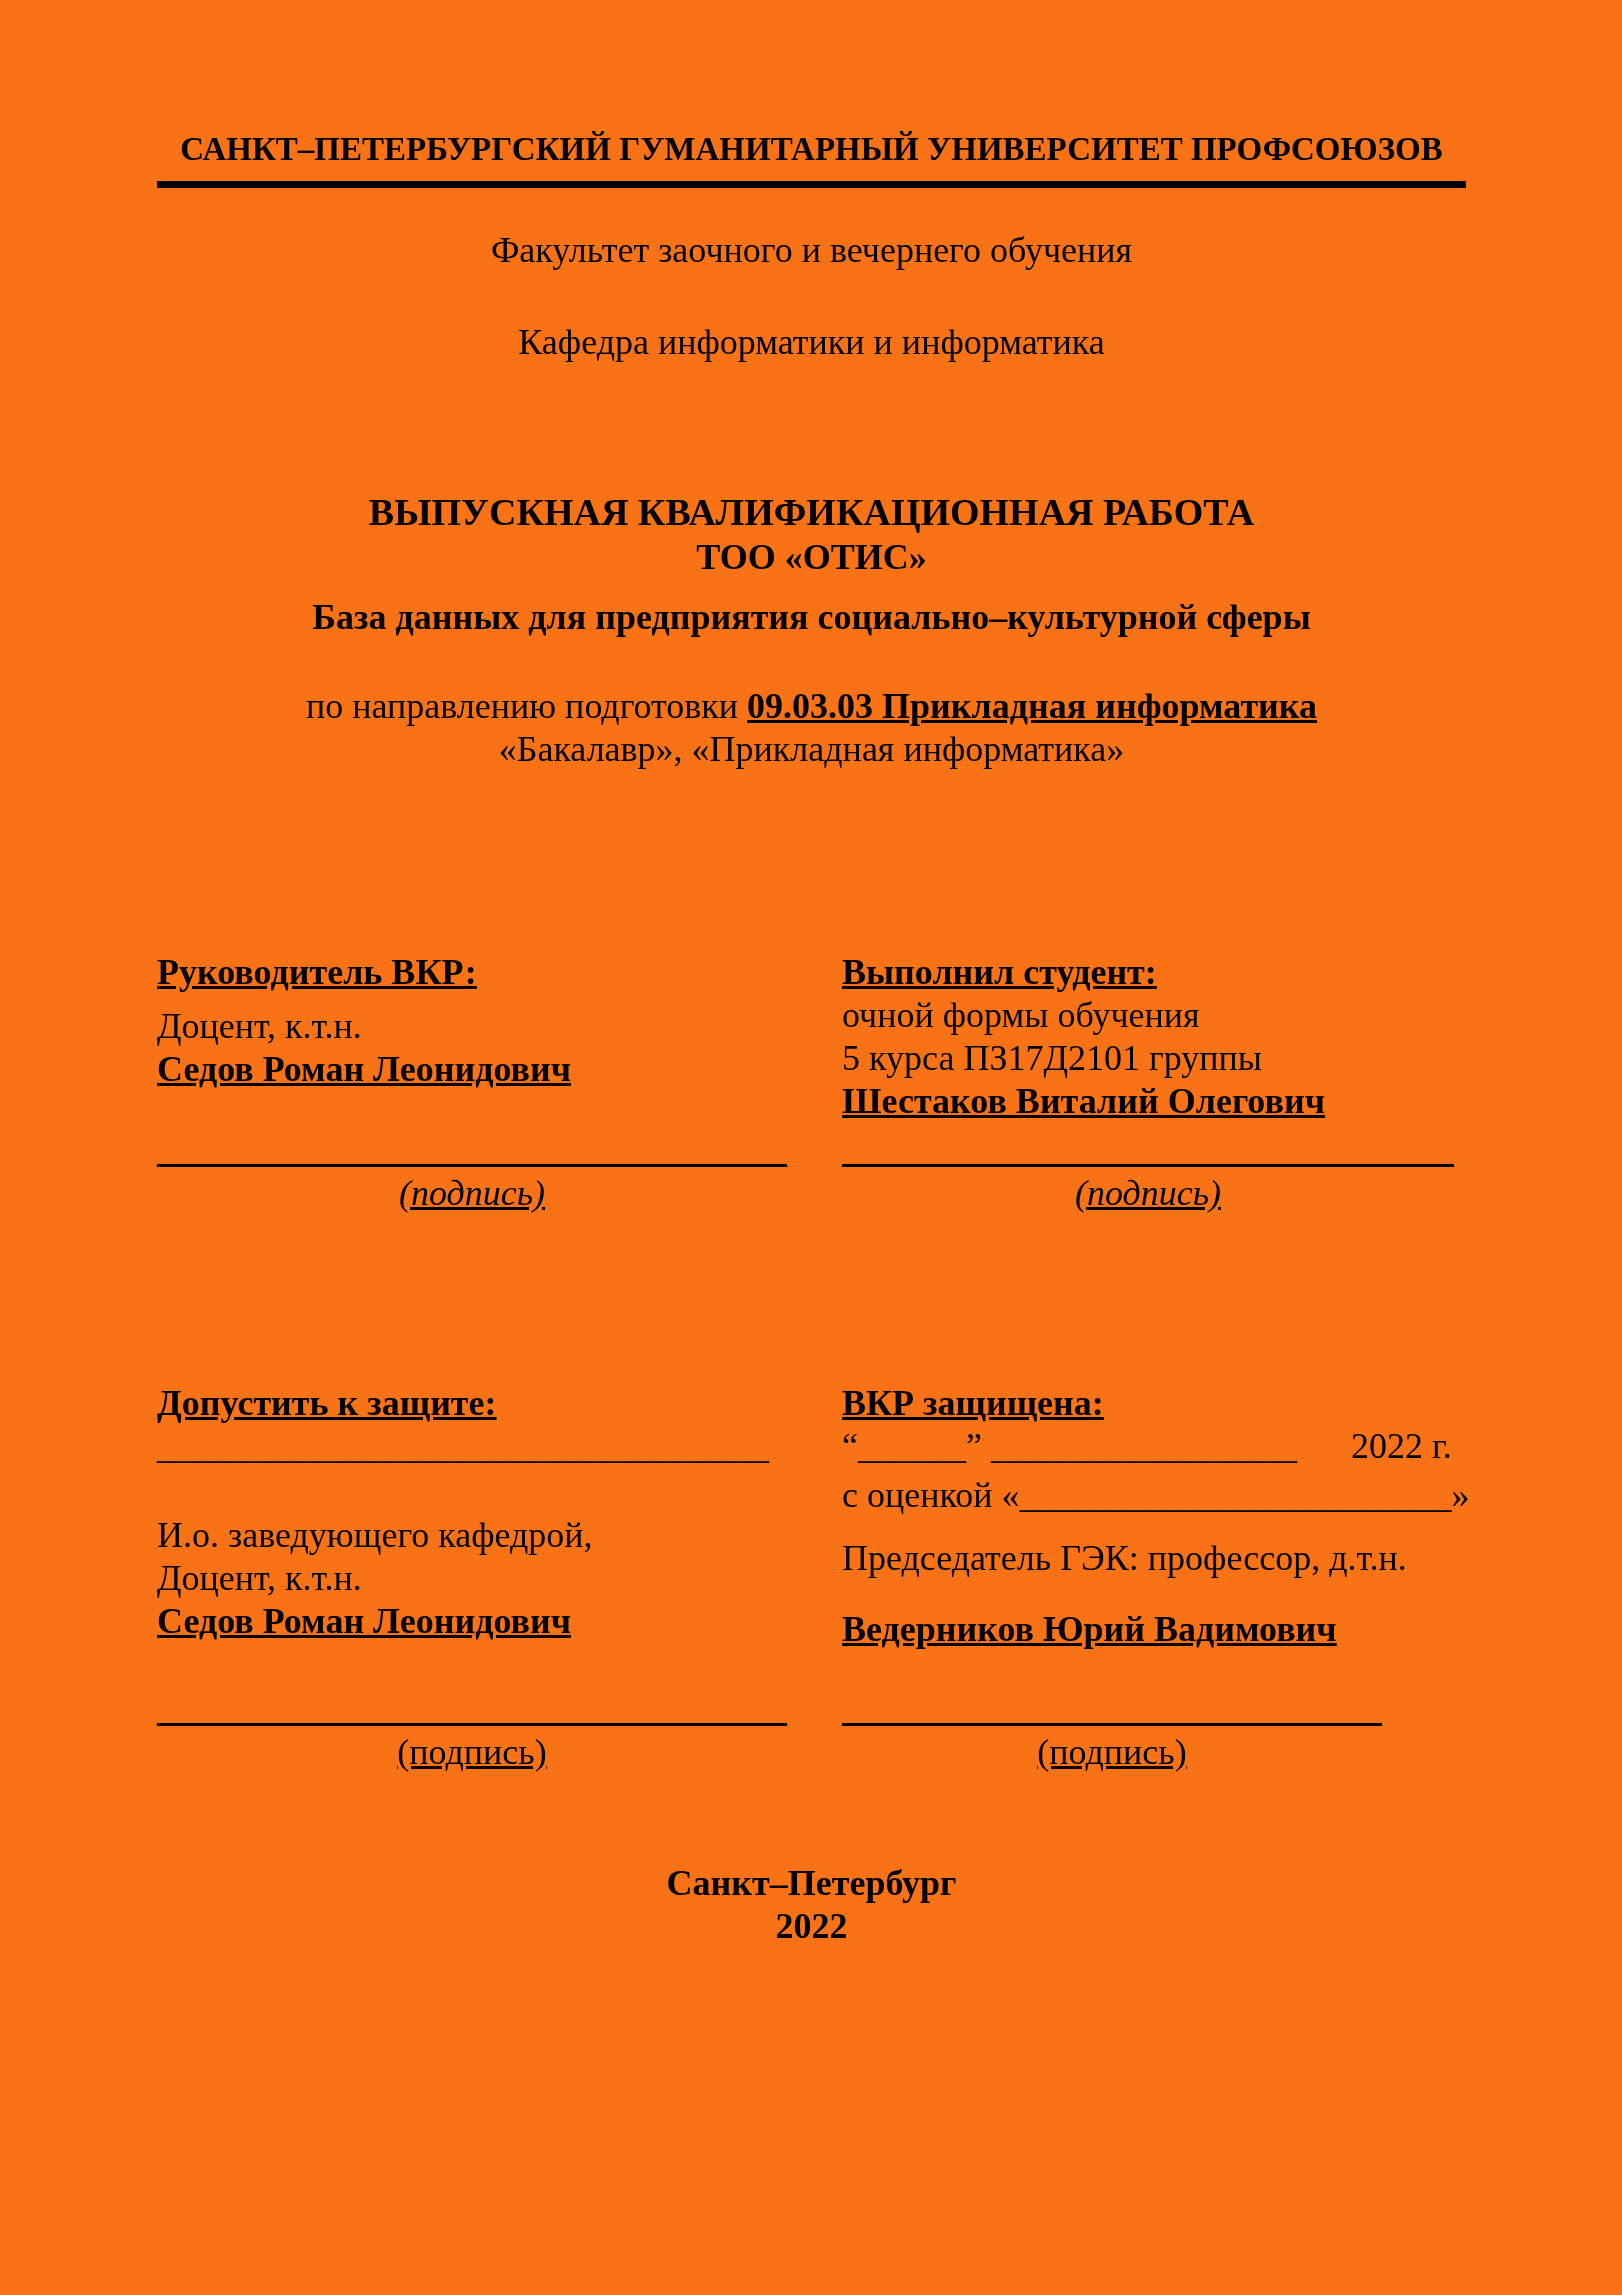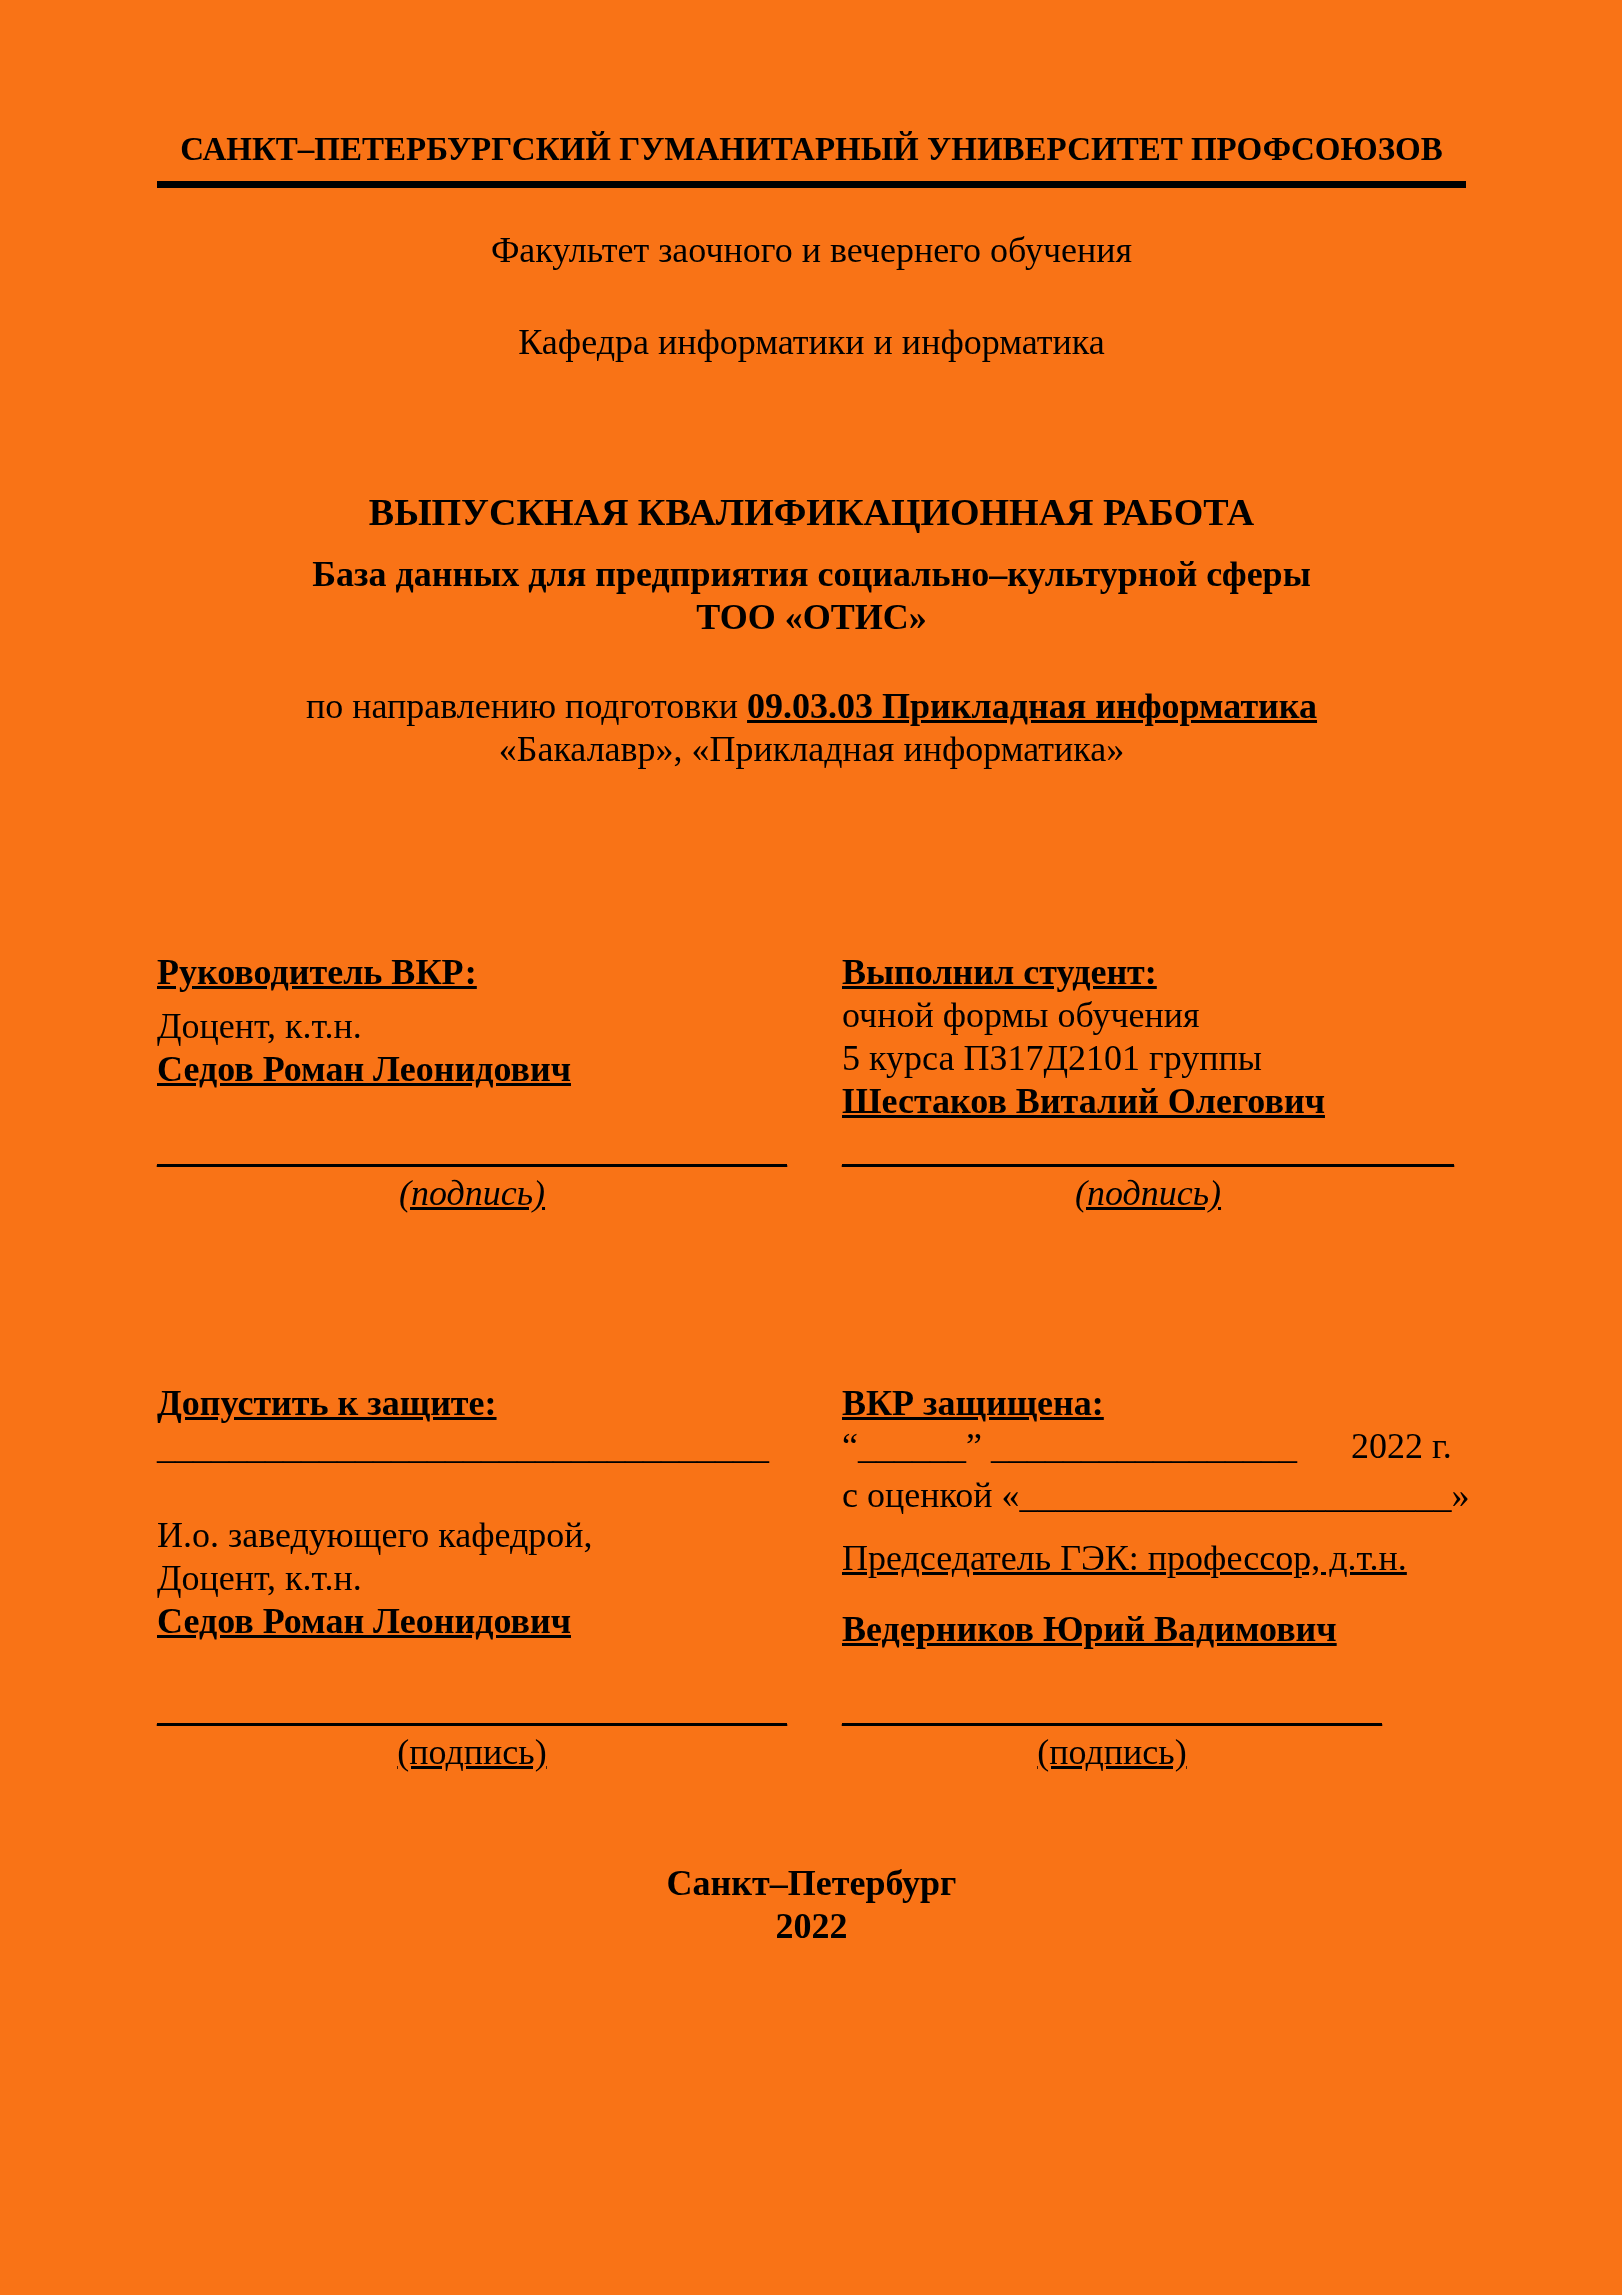--- a/index.html
+++ b/index.html
@@ -38,21 +38,21 @@
 
   .columns { display: flex; justify-content: space-between; }
   .row1 { margin-top: 179px; height: 265px; }
   .row2 { margin-top: 166px; height: 393px; gap: 20px; }
   .col { display: flex; flex-direction: column; align-items: flex-start; }
   .col-left  { width: 644px; }
   .col-right { width: 624px; }
 
   .mt14 { margin-top: 11px; }
   .mt8  { margin-top: 6.3px; }
-  .mt25 { margin-top: 19.6px; text-decoration: underline; }
+  .mt25 { margin-top: 19.6px; }
   .mt35 { margin-top: 27.5px; }
   .mt58 { margin-top: 46px; }
 
   .sig { display: inline-block; text-align: center; margin-top: auto; text-decoration: underline; }
   .sig-line { display: block; white-space: pre; }
   .sig-caption { display: block; }
 
   .footer { margin-top: 87px; font-weight: bold; }
 </style>
 </head>
@@ -63,22 +63,22 @@
   <div class="header">
     <span>САНКТ–ПЕТЕРБУРГСКИЙ ГУМАНИТАРНЫЙ УНИВЕРСИТЕТ ПРОФСОЮЗОВ</span>
   </div>
 
   <div class="center faculty">Факультет заочного и вечернего обучения</div>
 
   <div class="center department">Кафедра информатики и информатика</div>
 
   <div class="center work-type">ВЫПУСКНАЯ КВАЛИФИКАЦИОННАЯ РАБОТА</div>
 
+  <div class="center thesis-title">ТОО «ОТИС»</div>
   <div class="center thesis-title first">База данных для предприятия социально–культурной сферы</div>
-  <div class="center thesis-title">ТОО «ОТИС»</div>
 
   <div class="center direction"><span>по направлению подготовки </span><span class="b">09.03.03 Прикладная информатика</span></div>
 
   <div class="center">«Бакалавр», «Прикладная информатика»</div>
 
   <div class="columns row1">
 
     <div class="col col-left">
       <div class="b">Руководитель ВКР:</div>
       <div class="mt14">Доцент, к.т.н.</div>

